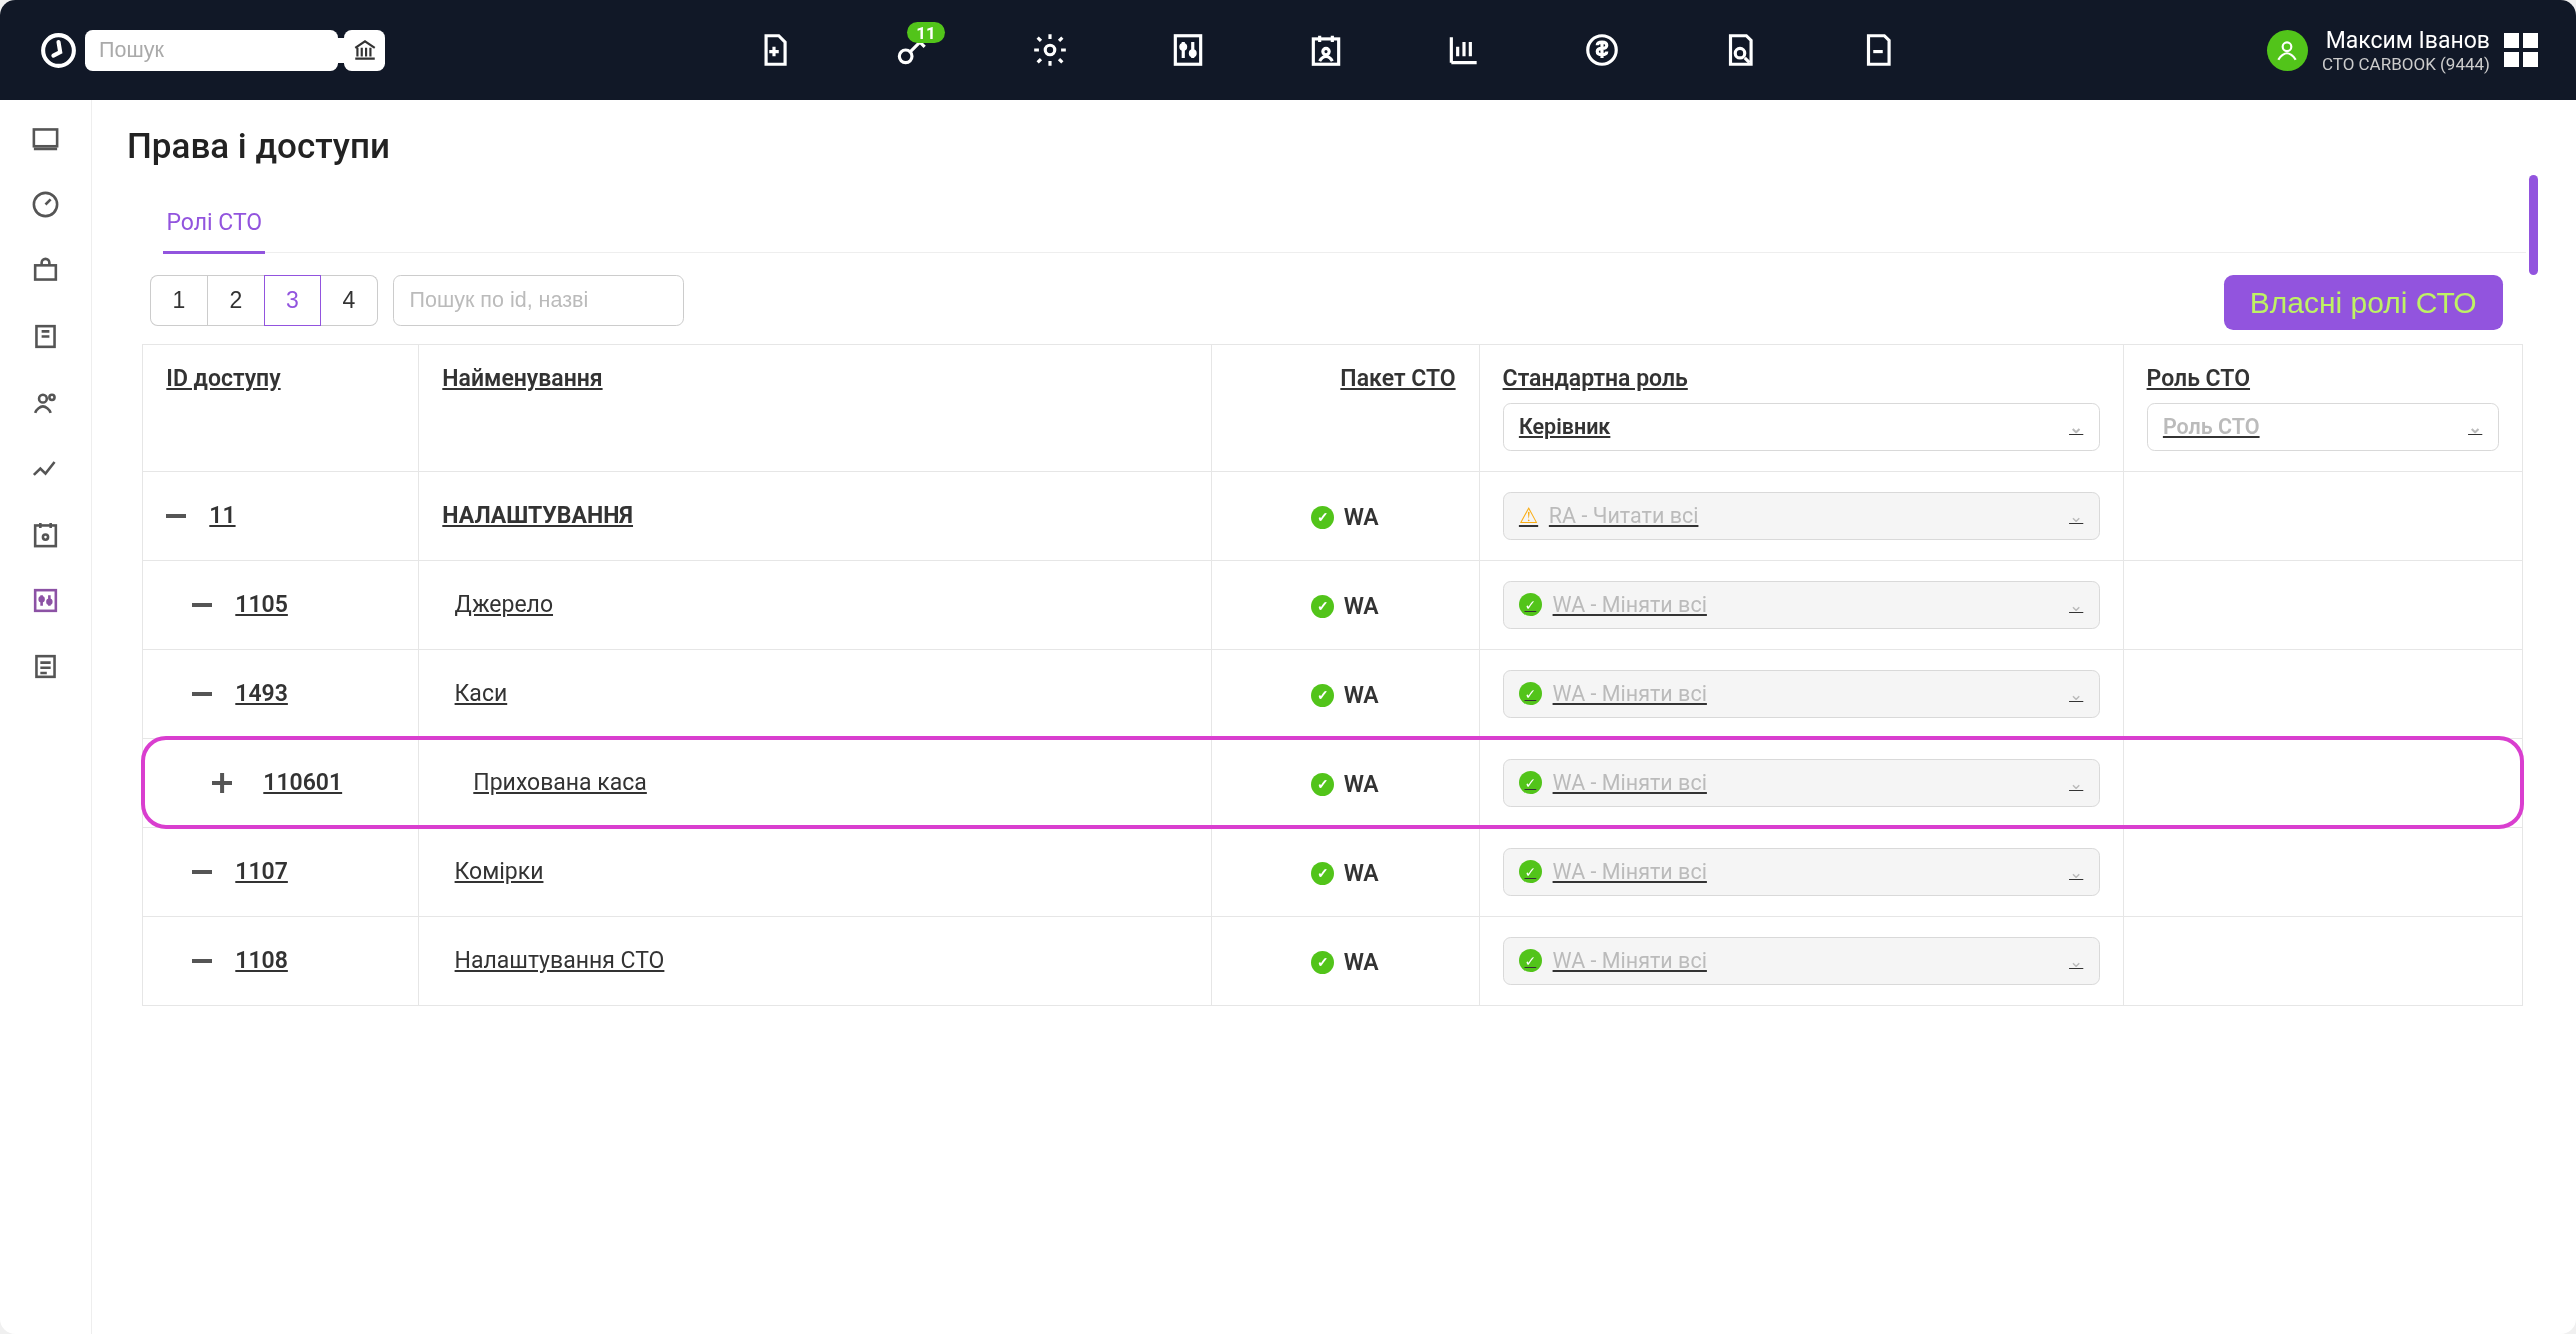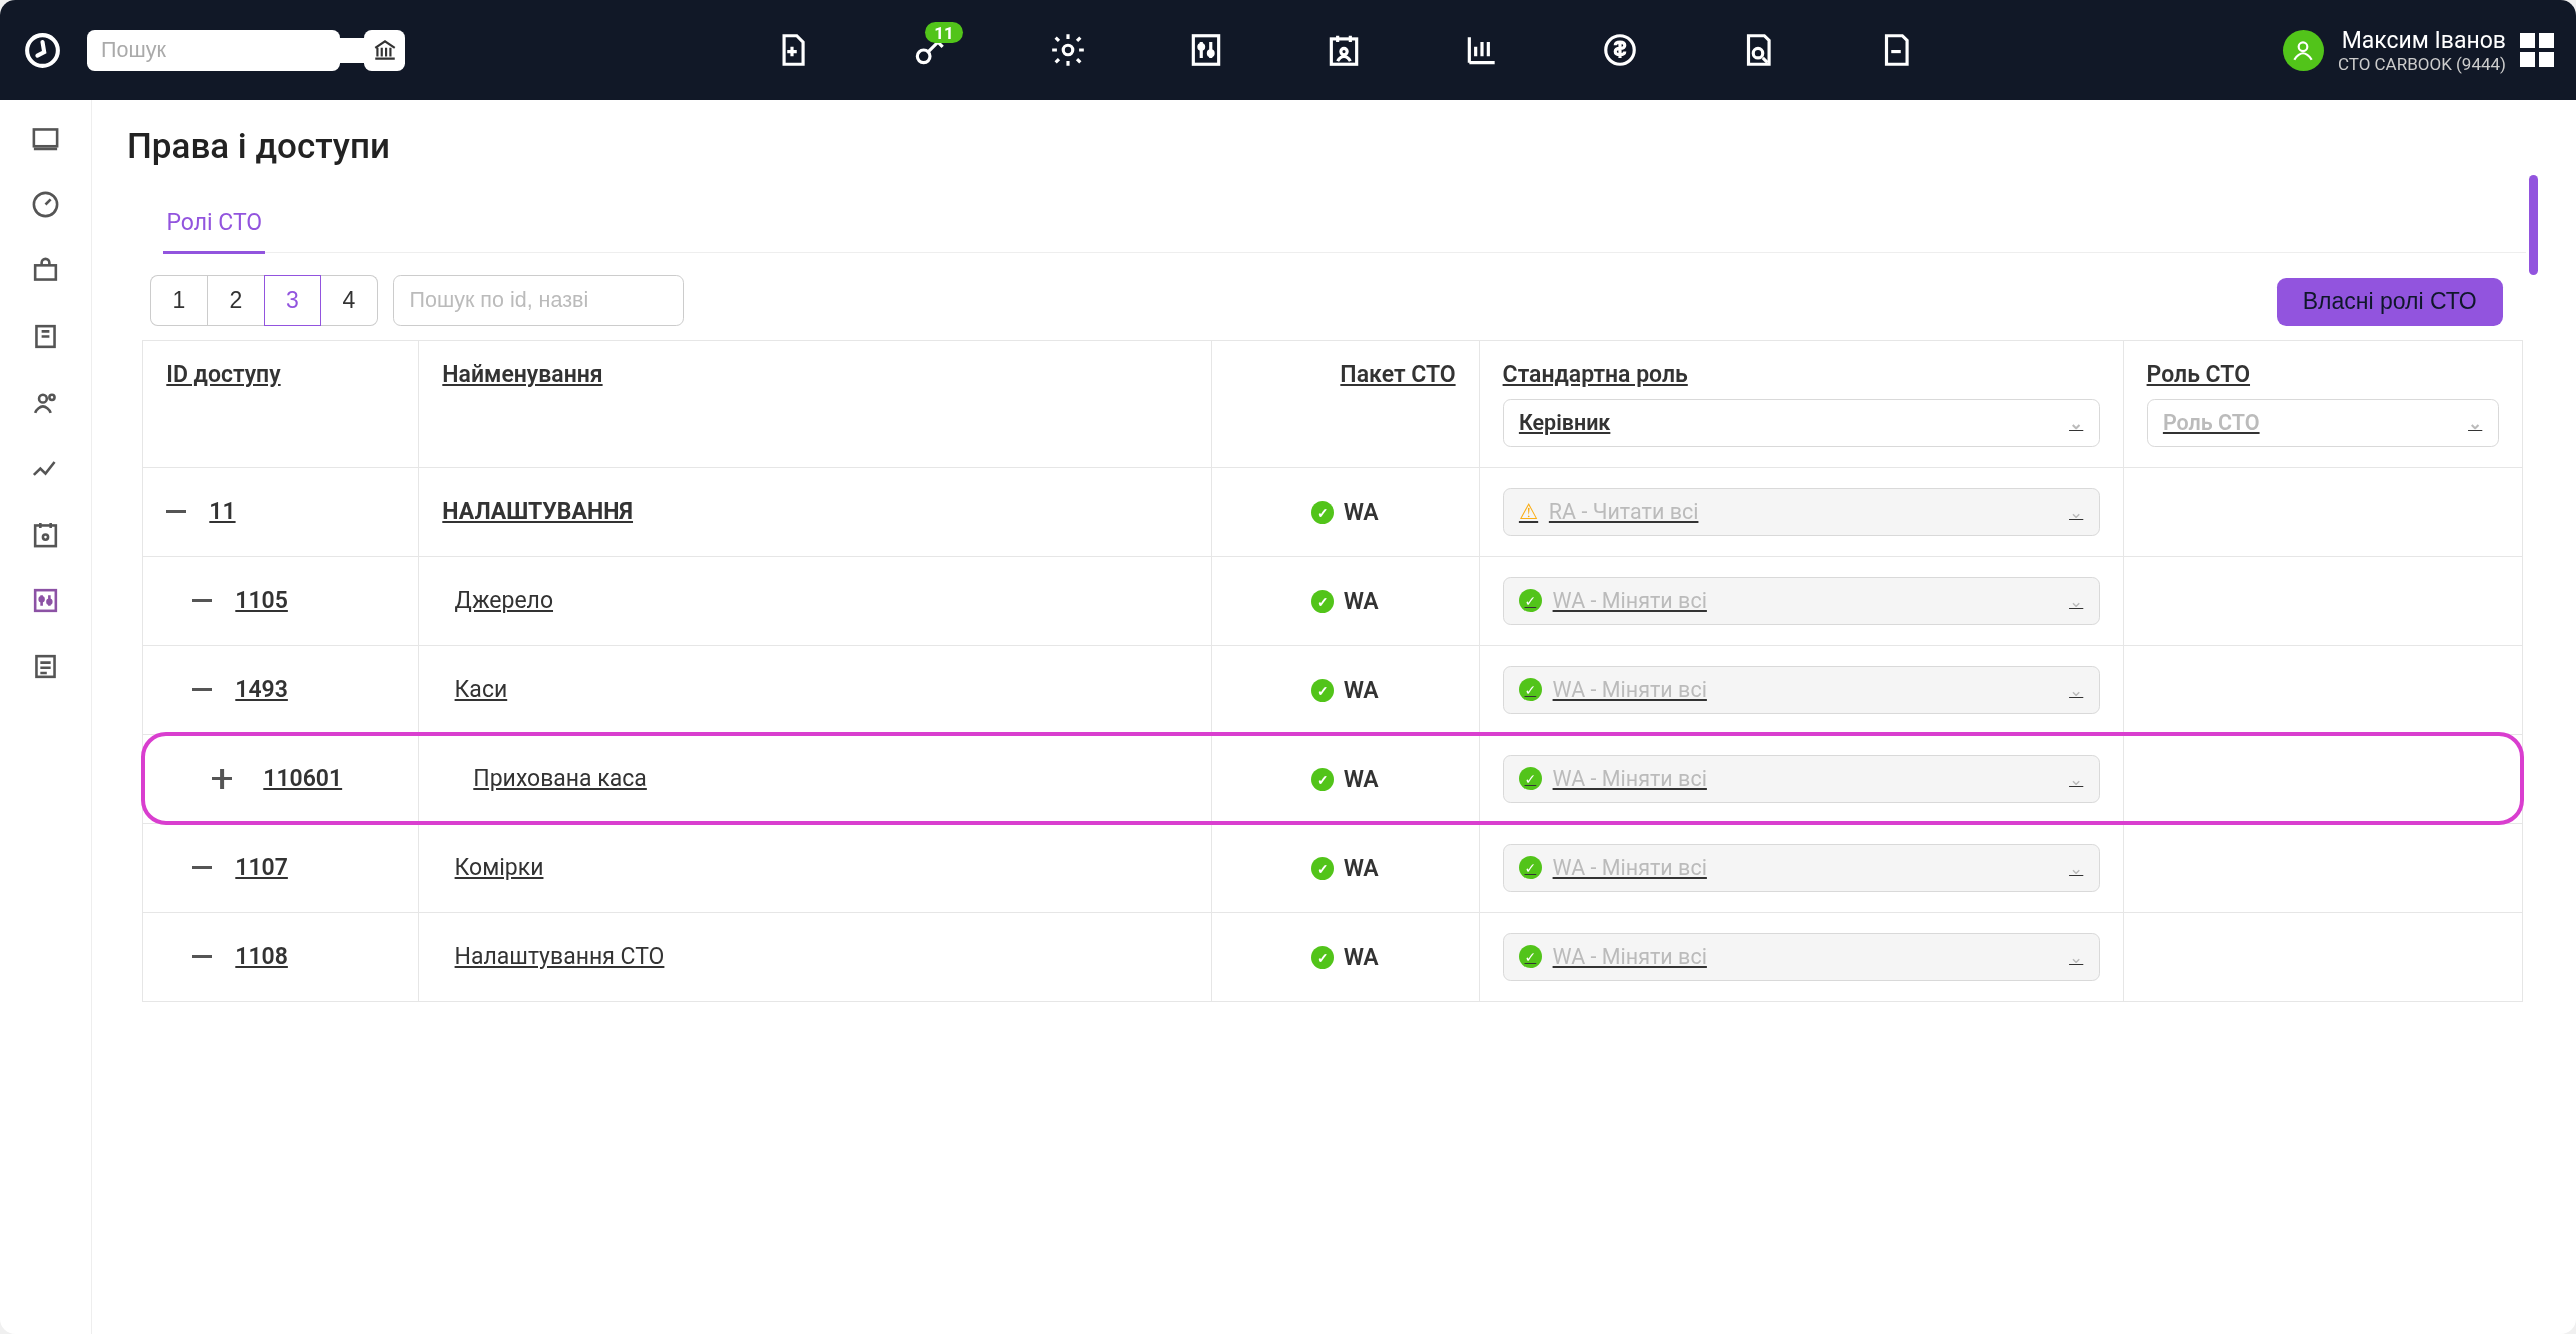--- a/index.html
+++ b/index.html
@@ -21,22 +21,22 @@
     position: relative;
     display: flex;
     flex-direction: column;
   }
   
   .header {
     background: #111827;
     height: 100px;
     display: flex;
     align-items: center;
-    padding: 0 22px;
-    gap: 24px;
+    padding: 0 38px;
+    gap: 6px;
     flex-shrink: 0;
   }
   .logo-icon { width: 41px; height: 41px; color: #fff; }
   .search-box {
     width: 253px;
     height: 41px;
     background: #fff;
     border-radius: 7.7px;
     display: flex;
     align-items: center;
@@ -164,23 +164,23 @@
     font-size: 21.5px;
     outline: none;
   }
   .filter-input::placeholder { color: #bbb; }
 
   .own-roles-btn {
     margin-left: auto;
     margin-right: 23px;
     margin-top: 21.5px;
     background: #9254de;
-    color: #0f172a;
+    color: #bef264;
     border: none;
-    font-size: 23px;
+    font-size: 30px;
     padding: 10.7px 26px;
     border-radius: 9.2px;
     cursor: pointer;
     align-self: flex-end;
   }
   .topbar-area { display:flex; align-items:flex-start; }
   .left-controls{ display:flex; flex-direction:column; }
 
   
   table.grid {

